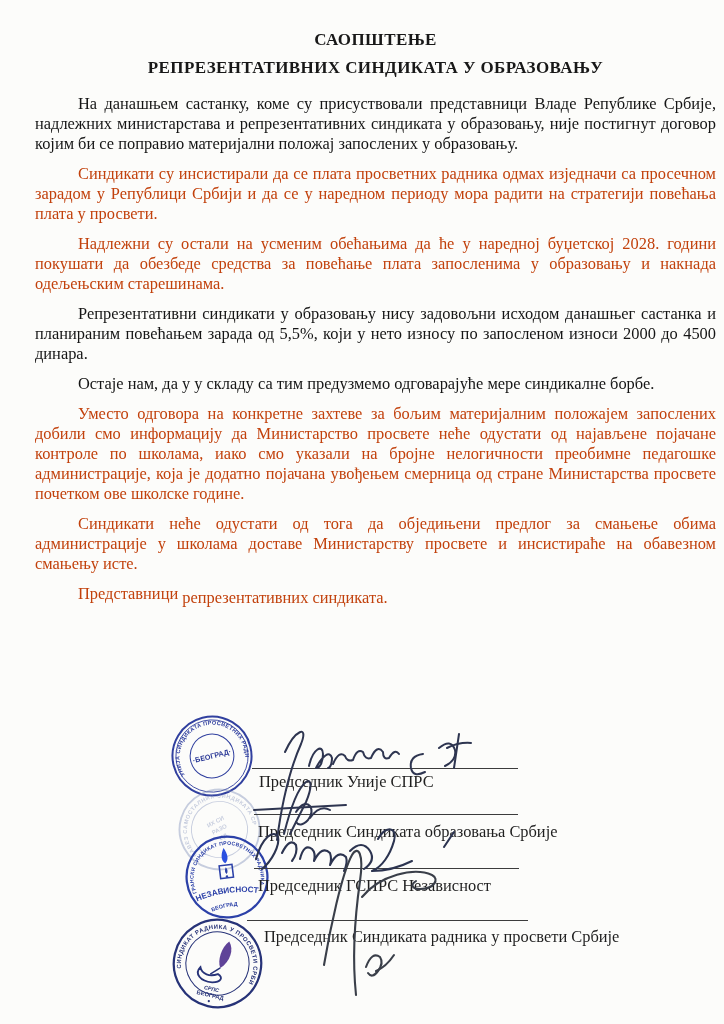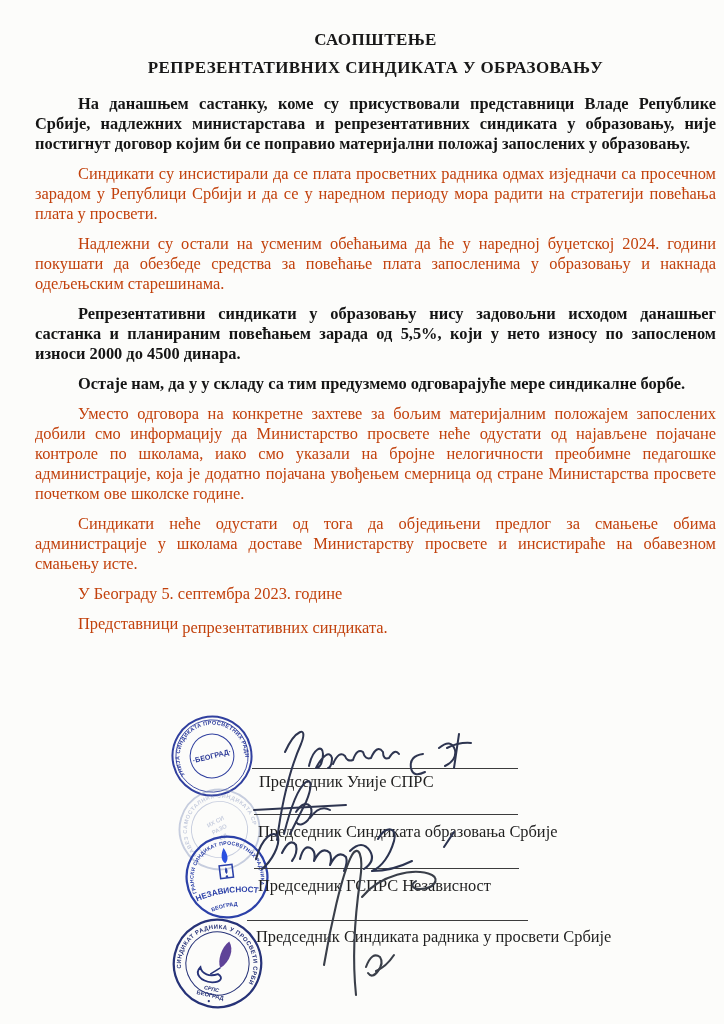--- a/index.html
+++ b/index.html
@@ -16,64 +16,63 @@
   }
   h1,h2{
     font-size:17px;line-height:20px;margin:0;text-align:center;
     font-weight:bold;letter-spacing:.4px;color:#181818;
   }
   h1{margin-bottom:8px;}
   .para{
     font-size:16.4px;line-height:20px;margin:10px 0 0;
     text-align:justify;text-indent:43px;color:#c2410c;
   }
-  .para.bold{font-weight:bold;color:#151515;}
+  .para.bold{font-weight:normal;color:#151515;}
   .para.noj{text-align:left;}
   .para:first-of-type{margin-top:16px;}
   .shifted{position:relative;top:4px;}
   .sig-block{position:absolute;left:0;top:0;width:724px;height:1024px;pointer-events:none;}
   .sig-line{position:absolute;border-top:1.4px solid #3c3c3c;height:0;}
   .sig-label{
     position:absolute;font-size:16.4px;line-height:19px;color:#1f1f1f;white-space:nowrap;
   }
   .stamp{position:absolute;}
   .ink{position:absolute;}
   .line-1{left:252px;top:768px;width:266px;}
   .line-2{left:254px;top:814px;width:264px;}
   .line-3{left:254px;top:868px;width:265px;}
   .line-4{left:247px;top:920px;width:281px;}
   .label-1{left:259px;top:772px;}
   .label-2{left:258px;top:822px;}
   .label-3{left:258px;top:876px;}
-  .label-4{left:256px;top:927px;}
+  .label-4{left:264px;top:927px;}
   .stamp-1{left:170px;top:714px;width:84px;height:84px;transform:rotate(-14deg);}
   .stamp-2{left:177px;top:787px;width:85px;height:85px;transform:rotate(-28deg);opacity:.42;}
   .stamp-3{left:184px;top:834px;width:86px;height:86px;transform:rotate(-7deg);}
   .stamp-4{left:171px;top:917px;width:93px;height:93px;transform:rotate(13deg);}
   .sig-ink-1{left:243px;top:722px;width:280px;height:150px;}
   .sig-ink-2{left:250px;top:776px;width:122px;height:62px;}
   .sig-ink-3{left:246px;top:815px;width:225px;height:68px;}
   .sig-ink-4{left:272px;top:845px;width:208px;height:160px;}
   .ring-text{font-family:"Liberation Sans", sans-serif;font-weight:bold;}
 </style>
 </head>
 <body>
 
 <div class="page">
   <h1>САОПШТЕЊЕ</h1>
   <h2>РЕПРЕЗЕНТАТИВНИХ СИНДИКАТА У ОБРАЗОВАЊУ</h2>
 
   <p class="para bold">На данашњем састанку, коме су присуствовали представници Владе Републике Србије, надлежних министарстава и репрезентативних синдиката у образовању, није постигнут договор којим би се поправио материјални положај запослених у образовању.</p>
   <p class="para">Синдикати су инсистирали да се плата просветних радника одмах изједначи са просечном зарадом у Републици Србији и да се у наредном периоду мора радити на стратегији повећања плата у просвети.</p>
-  <p class="para">Надлежни су остали на усменим обећањима да ће у наредној буџетској 2024. години покушати да обезбеде средства за повећање плата запосленима у образовању и накнада одељењским старешинама.</p>
+  <p class="para">Надлежни су остали на усменим обећањима да ће у наредној буџетској 2028. години покушати да обезбеде средства за повећање плата запосленима у образовању и накнада одељењским старешинама.</p>
   <p class="para bold">Репрезентативни синдикати у образовању нису задовољни исходом данашњег састанка и планираним повећањем зарада од 5,5%, који у нето износу по запосленом износи 2000 до 4500 динара.</p>
   <p class="para bold">Остаје нам, да у у складу са тим предузмемо одговарајуће мере синдикалне борбе.</p>
   <p class="para">Уместо одговора на конкретне захтеве за бољим материјалним положајем запослених добили смо информацију да Министарство просвете неће одустати од најављене појачане контроле по школама, иако смо указали на бројне нелогичности преобимне педагошке администрације, која је додатно појачана увођењем смерница од стране Министарства просвете почетком ове школске године.</p>
   <p class="para">Синдикати неће одустати од тога да обједињени предлог за смањење обима администрације у школама доставе Министарству просвете и инсистираће на обавезном смањењу исте.</p>
-  <p class="para noj">У Београду 5. септембра 2023. године</p>
   <p class="para noj"><span>Представници</span> <span class="shifted">репрезентативних синдиката.</span></p>
 </div>
 
 <div class="sig-block">
 
   <svg class="stamp stamp-1" viewBox="0 0 100 100">
     <g fill="none" stroke="#31409f">
       <circle cx="50" cy="50" r="47" stroke-width="2.4"></circle>
       <circle cx="50" cy="50" r="43" stroke-width="1"></circle>
       <circle cx="50" cy="50" r="26" stroke-width="1.2"></circle>

